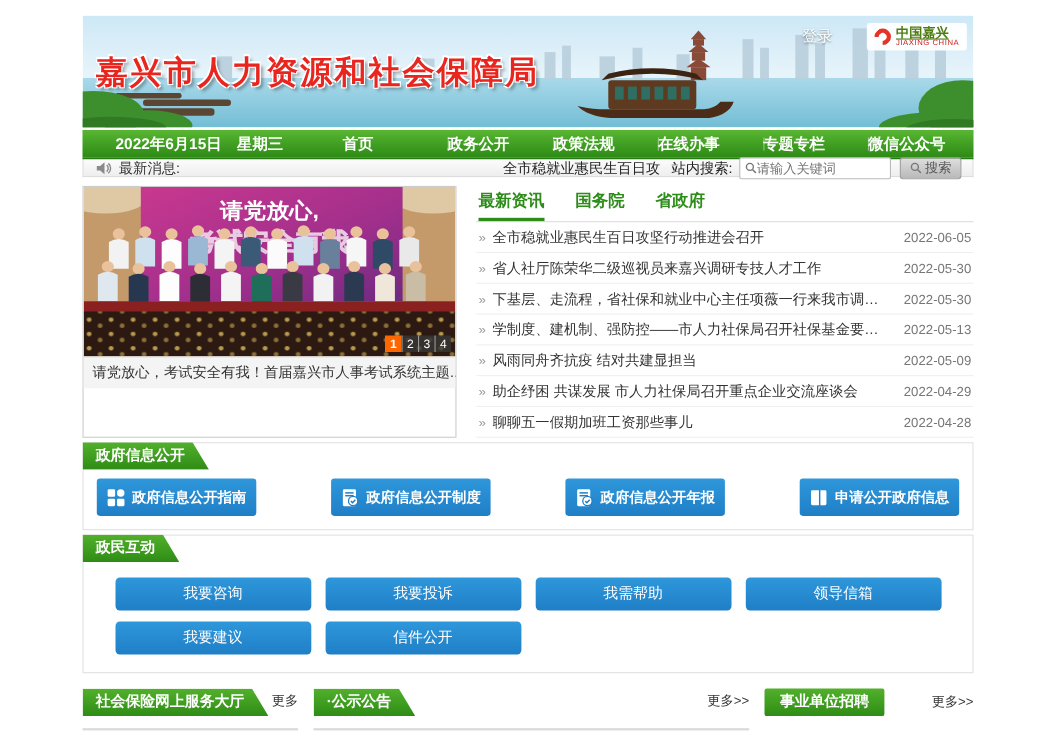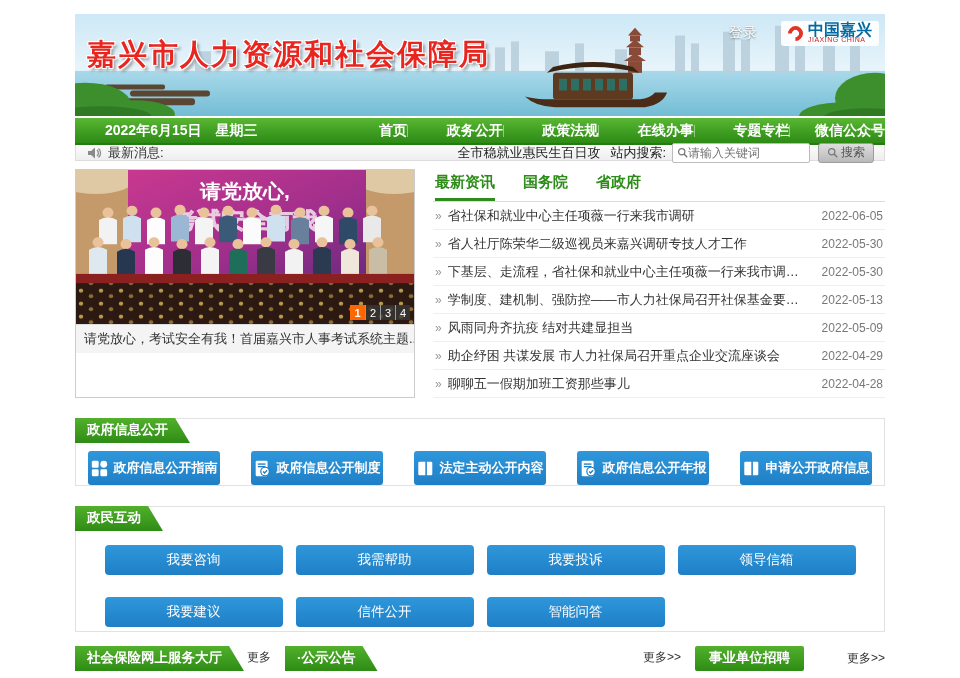--- a/index.html
+++ b/index.html
@@ -3,38 +3,38 @@
 <meta charset="utf-8">
 <style>
   * { margin:0; padding:0; box-sizing:border-box; }
   html,body { width:960px; height:678px; overflow:hidden; background:#fff;
     font-family:"Liberation Sans","DejaVu Sans",sans-serif; }
   .page { width:810px; margin:14px auto 0; }
 
   
   .banner { position:relative; height:104px; overflow:hidden; border-bottom:2px solid #fff; }
   .banner svg.scene { position:absolute; inset:0; width:100%; height:100%; display:block; }
-  .site-title { position:absolute; left:12px; top:21px; font-size:29px; font-weight:bold;
+  .site-title { position:absolute; left:12px; top:32px; font-size:29px; font-weight:bold;
     letter-spacing:2px; color:#e8261f;
     text-shadow:-1px -1px 0 #fff,1px -1px 0 #fff,-1px 1px 0 #fff,1px 1px 0 #fff,3px 3px 3px rgba(0,0,0,.35); }
   .login-link { position:absolute; right:128px; top:10px; color:#fff; font-size:14px;
     text-shadow:0 1px 2px rgba(0,0,0,.5); cursor:pointer; }
   .site-logo { position:absolute; right:6px; top:7px; display:flex; align-items:center; gap:5px;
     background:rgba(255,255,255,.92); border-radius:3px; padding:3px 7px; }
   .logo-ring { width:15px; height:15px; border-radius:50%; border:4px solid #e53328;
     border-left-color:transparent; transform:rotate(-45deg); }
-  .logo-txt b { display:block; font-size:16px; color:#0369a1; line-height:12px; }
+  .logo-txt b { display:block; font-size:12px; color:#4d7c0f; line-height:12px;text-decoration:underline; }
   .logo-txt i { display:block; font-style:normal; font-size:7px; color:#c22; letter-spacing:.5px; }
 
   
   .nav { height:27px; background:linear-gradient(180deg,#5ab733 0%,#3f9e22 55%,#2e8a15 100%);
     border-bottom:2px solid #267a12; display:flex; align-items:center; color:#fff; font-size:14px;gap:36px; }
   .nav-date { padding:0 18px 0 30px; font-weight:bold; display:flex; gap:14px; }
   .nav-menu { flex:1; display:flex; }
-  .nav-item { flex:1; text-align:right; font-weight:bold; cursor:pointer; position:relative;font-family:Liberation Serif, serif; }
+  .nav-item { flex:1; text-align:left; font-weight:bold; cursor:pointer; position:relative;font-family:Liberation Serif, serif; }
   .nav-item + .nav-item::before { content:""; position:absolute; left:0; top:3px; bottom:3px;
     width:1px; background:rgba(255,255,255,.45); }
 
   
   .notice-bar { height:16px; background:linear-gradient(180deg,#fcfcfc,#eeeeee);
     border:1px solid #ddd; border-top:none; display:flex; align-items:center; padding:0 10px;
     font-size:13px; color:#333; }
   .speaker { width:16px; height:16px; margin-right:6px; }
   .marquee { margin-left:auto; color:#222; }
   .search-label { margin:0 6px 0 10px; color:#222; }
@@ -68,31 +68,31 @@
   .news-item { display:flex; align-items:center; padding:4.5px 2px; border-bottom:1px solid #efefef;
     font-size:13px; color:#333; cursor:pointer; }
   .arr { color:#999; margin-right:6px; font-size:12px; }
   .news-title { flex:1; min-width:0; white-space:nowrap; overflow:hidden; text-overflow:ellipsis; }
   .news-date { margin-left:12px; color:#777; font-size:12px; }
 
   
   .ribbon { display:inline-block; background:linear-gradient(180deg,#52b02c,#2e8c15); color:#fff;
     font-size:13.5px; font-weight:bold; padding:3px 22px 4px 12px; position:relative;
     clip-path:polygon(0 0,calc(100% - 15px) 0,100% 100%,0 100%); }
-  .section { border:1px solid #e2e2e2; margin-top:20px; position:relative; padding:32px 12px 0; }
+  .section { border:1px solid #e2e2e2; margin-top:4px; position:relative; padding:32px 12px 12px; }
   .section > .ribbon { position:absolute; top:-1px; left:-1px; }
 
   .btn-row { display:flex; justify-content:space-between; }
-  .info-btn { width:132px; height:34px; background:linear-gradient(180deg,#2f97db,#1f7fc6);
+  .info-btn { width:145px; height:34px; background:linear-gradient(180deg,#2f97db,#1f7fc6);
     border-radius:3px; color:#fff; font-size:13px; font-weight:bold; display:flex;
     align-items:center; justify-content:center; gap:6px; cursor:pointer; }
   .info-btn svg { width:17px; height:17px; }
 
   .interact-grid { display:grid; grid-template-columns:repeat(4,178px); justify-content:space-around;
-    row-gap:22px; padding:6px 10px 4px; }
+    row-gap:10px; padding:6px 10px 4px; }
   .blue-btn { height:30px; background:linear-gradient(180deg,#2f97db,#1f7fc6); border-radius:4px;
     color:#fff; font-size:13.5px; display:flex; align-items:center; justify-content:center; cursor:pointer; }
 
   
   .bottom-row { display:flex; gap:14px; margin-top:14px; }
   .col-left { width:196px; }
   .col-mid { flex:1; min-width:0; }
   .col-right { width:190px; }
   .panel-head { display:flex; align-items:center; border-bottom:2px solid #d9d9d9; padding-bottom:13px; }
   .panel-head .ribbon { margin-bottom:-2px; }
@@ -329,21 +329,21 @@
 
     <div class="news-panel">
       <div class="tabs">
         <div class="tab active">最新资讯</div>
         <div class="tab">国务院</div>
         <div class="tab">省政府</div>
       </div>
       <div class="news-list">
         <div class="news-item">
           <span class="arr">»</span>
-          <span class="news-title">省社保和就业中心主任项薇一行来我市调研</span>
+          <span class="news-title">全市稳就业惠民生百日攻坚行动推进会召开</span>
           <span class="news-date">2022-06-05</span>
         </div>
         <div class="news-item">
           <span class="arr">»</span>
           <span class="news-title">省人社厅陈荣华二级巡视员来嘉兴调研专技人才工作</span>
           <span class="news-date">2022-05-30</span>
         </div>
         <div class="news-item">
           <span class="arr">»</span>
           <span class="news-title">下基层、走流程，省社保和就业中心主任项薇一行来我市调研“国统”上线情况</span>
@@ -383,49 +383,42 @@
         <span>政府信息公开指南</span>
       </div>
       <div class="info-btn">
         <svg>
             <use href="#sym-doccheck"></use>
           </svg>
         <span>政府信息公开制度</span>
       </div>
       <div class="info-btn">
         <svg>
-            <use href="#sym-book"></use>
-          </svg>
-        <span>法定主动公开内容</span>
-      </div>
-      <div class="info-btn">
-        <svg>
             <use href="#sym-doccheck"></use>
           </svg>
         <span>政府信息公开年报</span>
       </div>
       <div class="info-btn">
         <svg>
             <use href="#sym-book"></use>
           </svg>
         <span>申请公开政府信息</span>
       </div>
     </div>
   </div>
 
   <div class="section">
     <div class="ribbon">政民互动</div>
     <div class="interact-grid">
       <div class="blue-btn">我要咨询</div>
+      <div class="blue-btn">我要投诉</div>
       <div class="blue-btn">我需帮助</div>
-      <div class="blue-btn">我要投诉</div>
       <div class="blue-btn">领导信箱</div>
       <div class="blue-btn">我要建议</div>
       <div class="blue-btn">信件公开</div>
-      <div class="blue-btn">智能问答</div>
     </div>
   </div>
 
   <div class="bottom-row">
 
     <div class="col-left">
       <div class="panel-head">
         <div class="ribbon">社会保险网上服务大厅</div>
         <span class="more-link">更多</span>
       </div>

